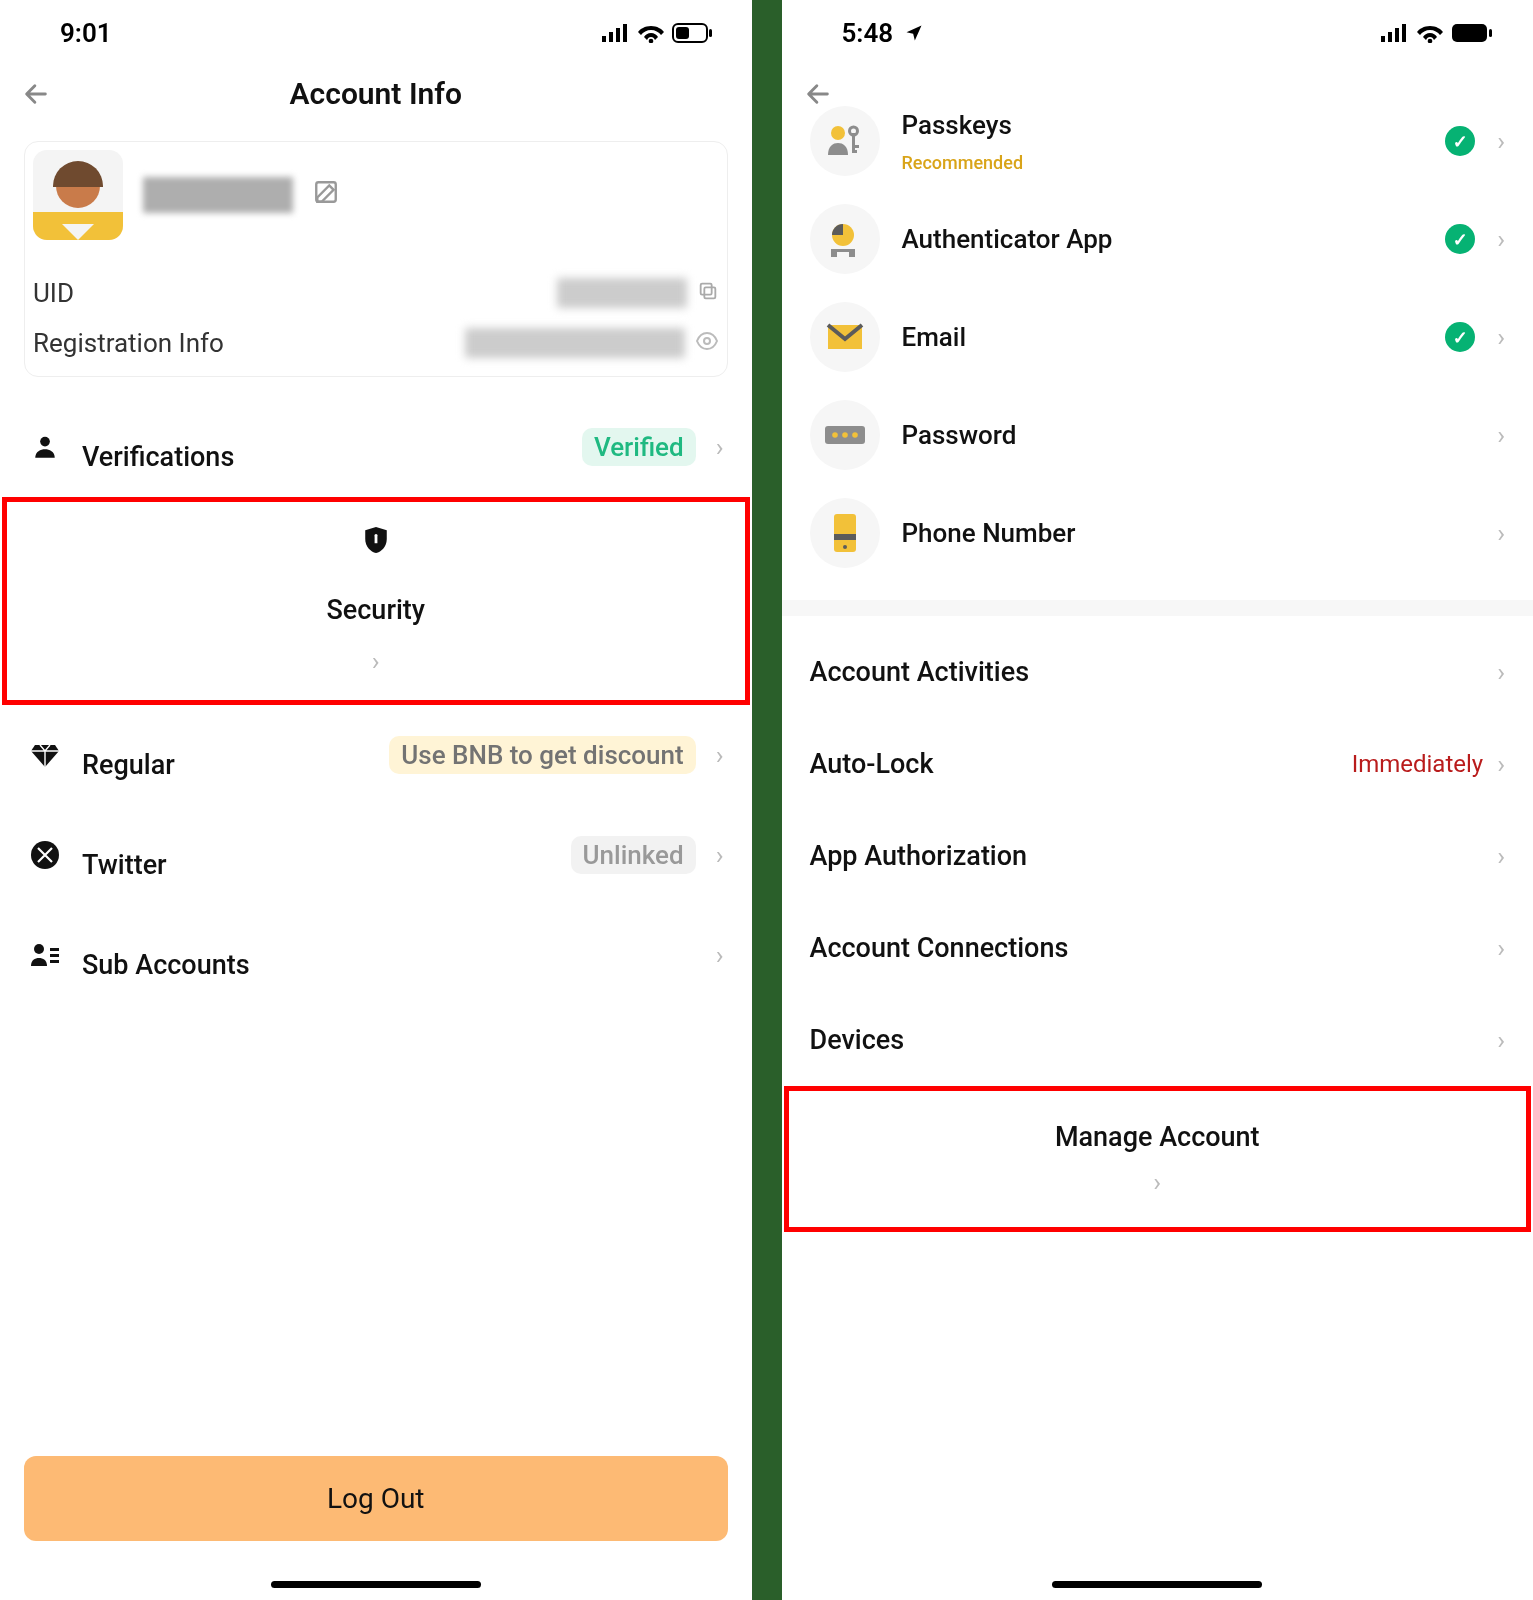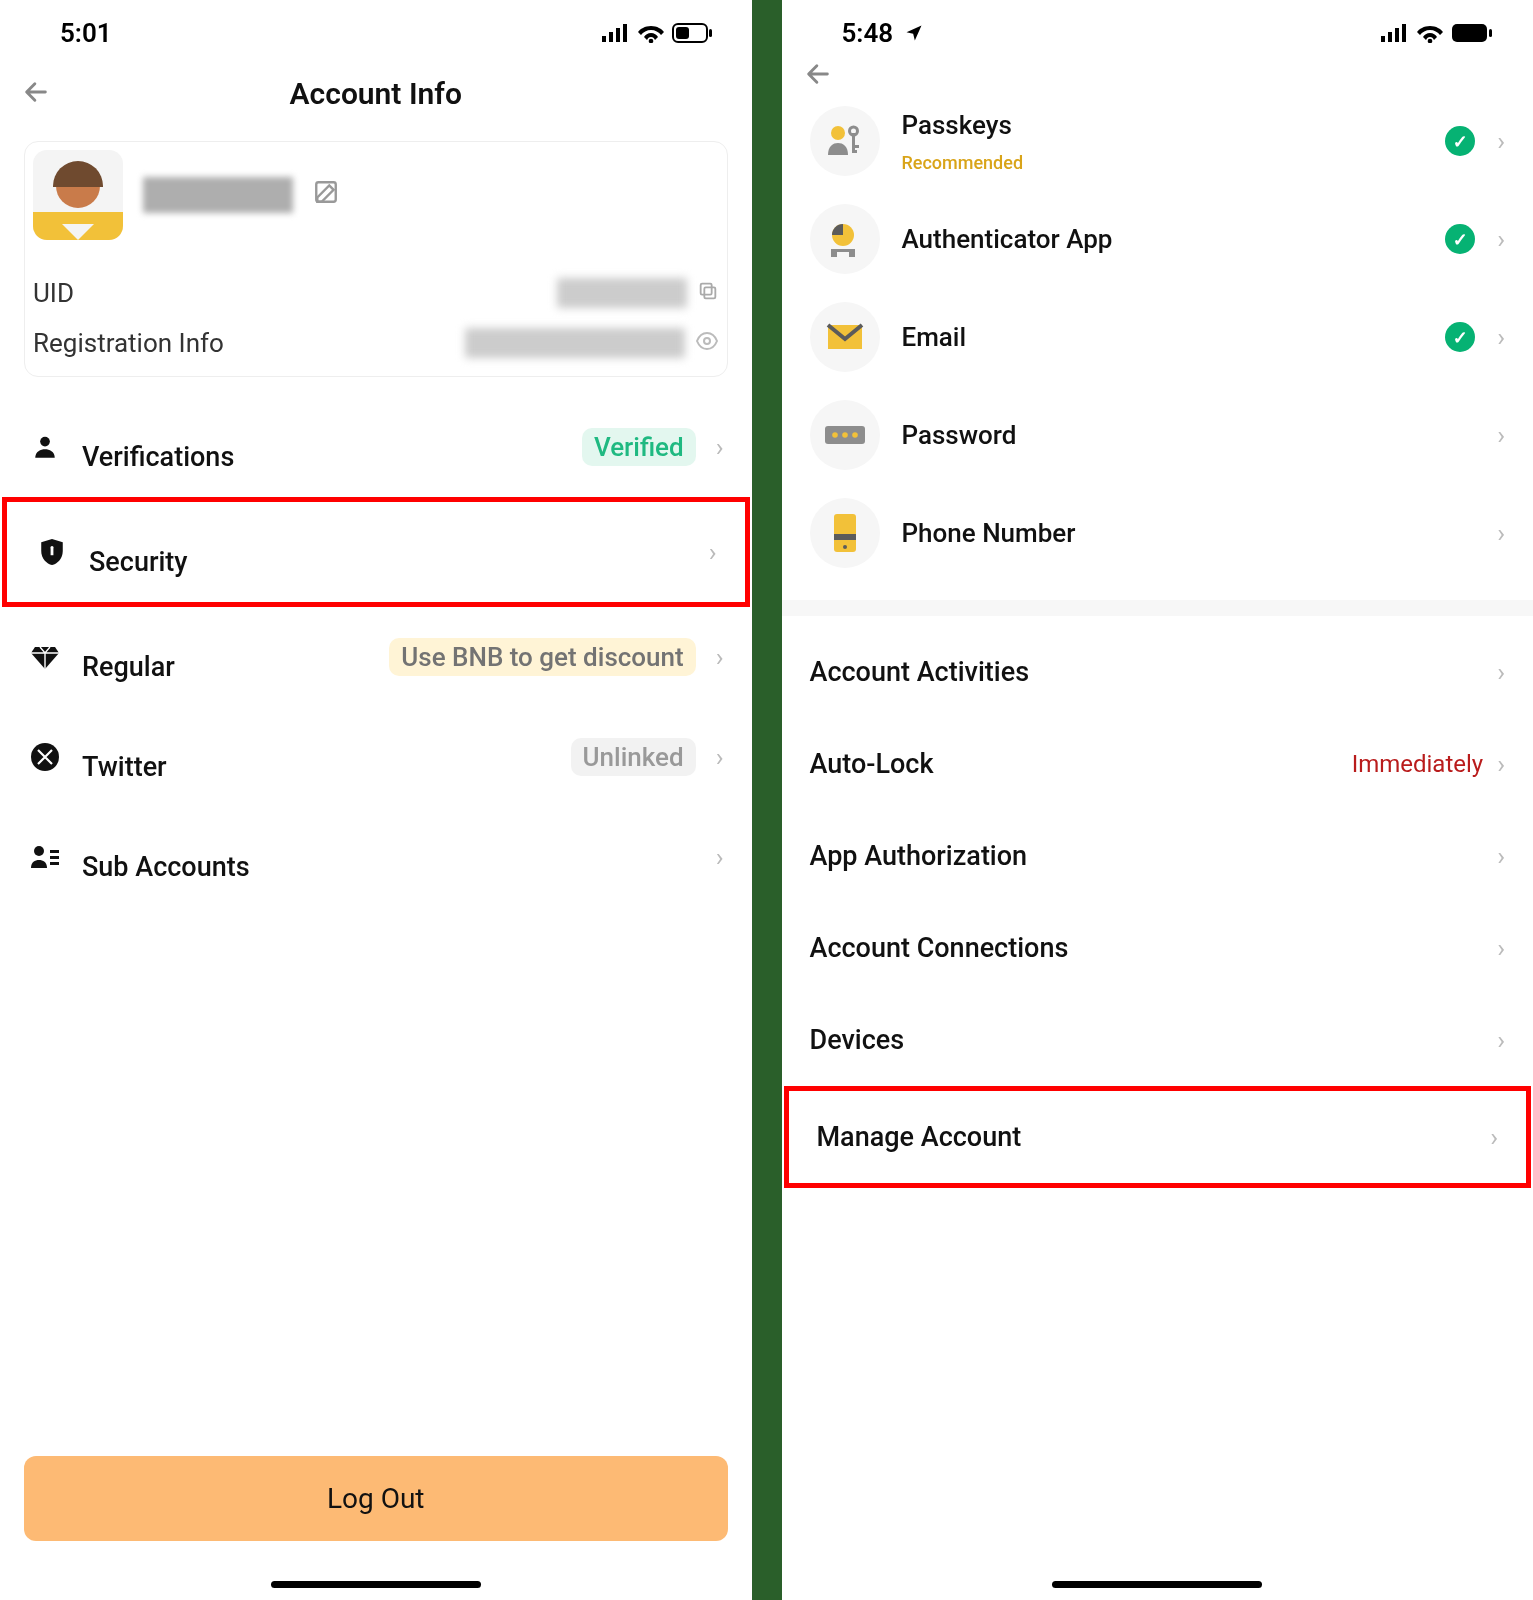--- a/index.html
+++ b/index.html
@@ -30,21 +30,21 @@
     padding: 18px 40px 18px 60px;
     font-size: 26px;
     font-weight: 600;
     color: #000;
   }
   .status-right { display: flex; align-items: center; gap: 8px; }
   .status-right svg { display: block; }
   
   .header {
     display: flex;
-    align-items: center;
+    align-items: flex-start;
     padding: 10px 20px 30px 20px;
     position: relative;
   }
   .back-btn {
     position: absolute;
     left: 22px;
     font-size: 34px;
     color: #888;
     cursor: pointer;
   }
@@ -143,21 +143,21 @@
   .row-badge {
     font-size: 26px;
     padding: 4px 12px;
     border-radius: 10px;
     font-weight: 500;
   }
   .badge-verified { background: #e3f7ef; color: #1fb981; }
   .badge-bnb { background: #fff4d6; color: #737373; }
   .badge-unlinked { background: #f2f2f2; color: #999; }
   .chevron { color: #bbb; font-size: 26px; }
-  .highlight-red { border: 5px solid #ff0000; margin: 0 2px; }
+  .highlight-red { border: 5px solid #ff0000; margin: 0 2px; flex-direction: column; }
   
   .logout-btn {
     margin: auto 24px 40px 24px;
     padding: 26px;
     text-align: center;
     background: #fdba74;
     border-radius: 12px;
     font-size: 28px;
     font-weight: 400;
     color: #111;
@@ -207,21 +207,21 @@
     gap: 14px;
   }
   .plain-row .plabel { flex: 1; font-weight: 500; }
   .plain-row .pval { color: #b91c1c; font-size: 24px; }
 </style>
 </head>
 <body>
 
 <div class="phone">
   <div class="status-bar">
-    <span>5:01</span>
+    <span>9:01</span>
     <div class="status-right">
       <svg width="28" height="18" viewBox="0 0 28 18">
           <rect x="0" y="12" width="4" height="6" fill="#000"></rect>
           <rect x="7" y="8" width="4" height="10" fill="#000"></rect>
           <rect x="14" y="4" width="4" height="14" fill="#000"></rect>
           <rect x="21" y="0" width="4" height="18" fill="#000"></rect>
         </svg>
       <svg width="26" height="20" viewBox="0 0 26 20">
           <path d="M13 3 C7 3 2 6 0 9 L3 12 C5 9 9 7 13 7 C17 7 21 9 23 12 L26 9 C24 6 19 3 13 3 Z" fill="#000"></path>
           <path d="M13 10 C10 10 7 12 6 14 L9 17 C10 15 11 14 13 14 C15 14 16 15 17 17 L20 14 C19 12 16 10 13 10 Z" fill="#000"></path>

